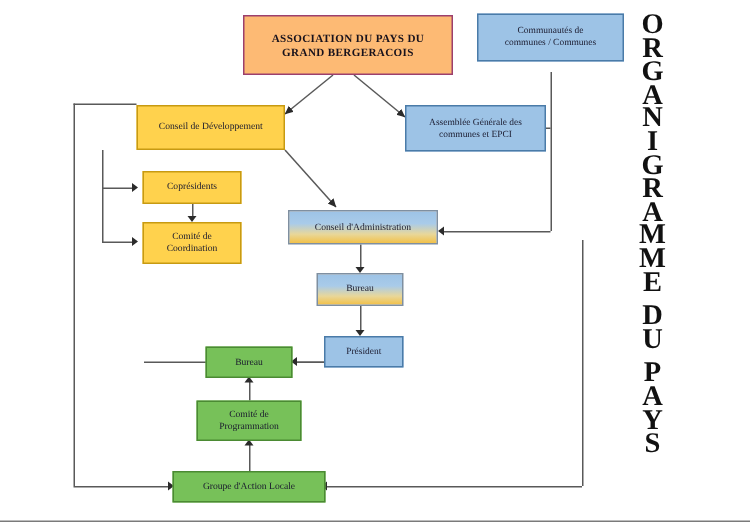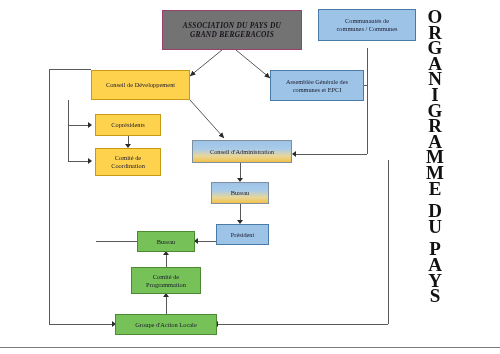--- a/index.html
+++ b/index.html
@@ -30,27 +30,26 @@
     color: #1a1a2e;
     z-index: 5;
   }
   .box span {
     display: block;
     padding: 0 3px;
     white-space: pre-line;
   }
 
   .pink {
-    background: #737373;
+    background: #fdba74;
     border: 1px solid #9c3f6d;
     font-weight: bold;
     font-size: 7.4px;
     letter-spacing: .25px;
     color: #18121c;
-    font-style: italic;
   }
   .blue {
     background: #9DC3E6;
     border: 1px solid #4a7ba8;
     font-size: 6.3px;
   }
   .yellow {
     background: #FFD24D;
     border: 1px solid #c79a12;
     font-size: 6.4px;

